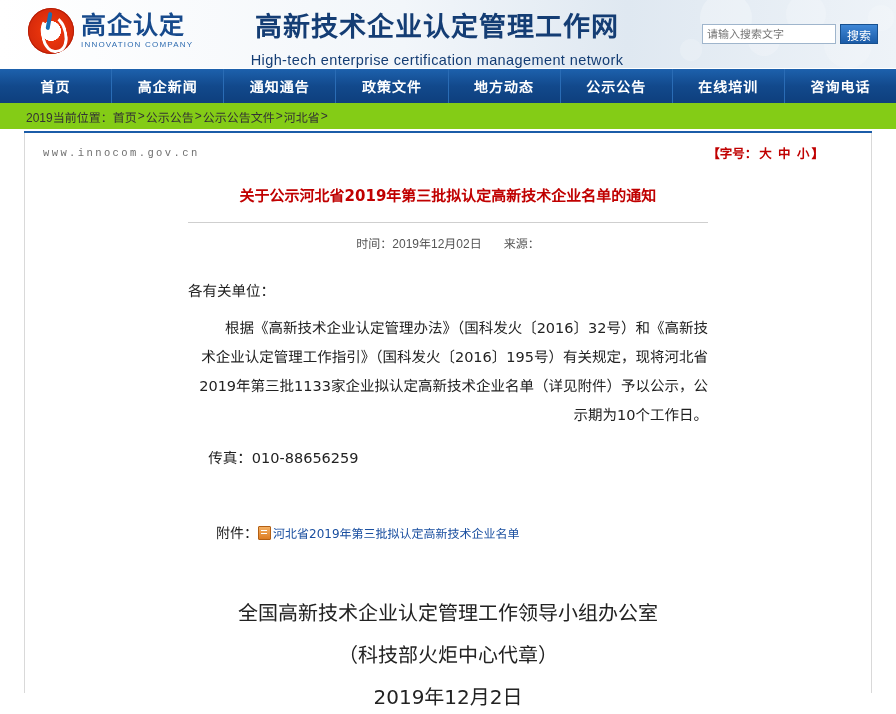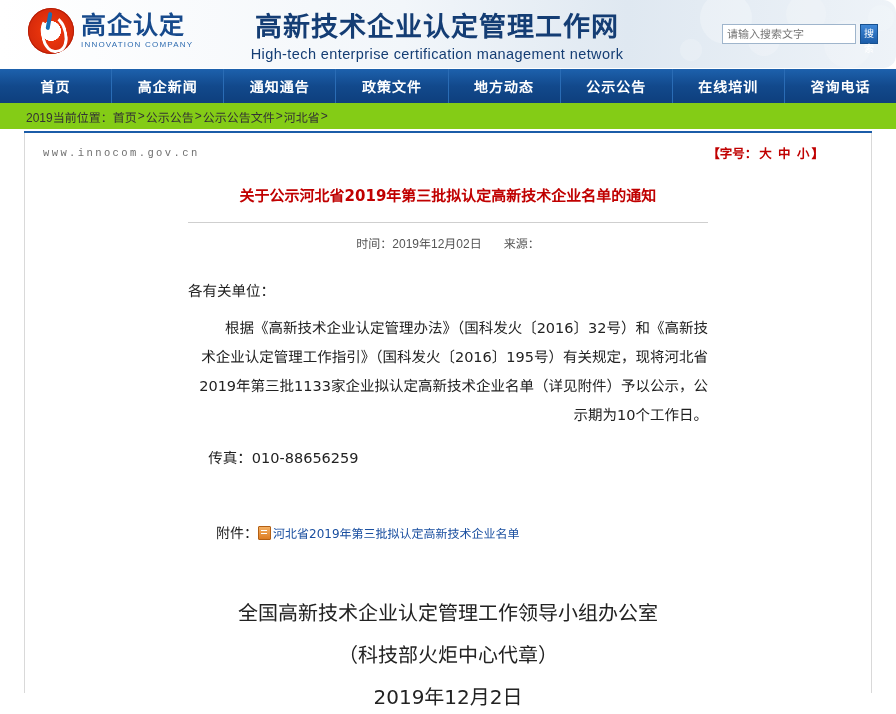--- a/index.html
+++ b/index.html
@@ -23,21 +23,20 @@
     overflow: hidden;
   }
 
   
   .header {
     position: relative;
     height: 68px;
     background: linear-gradient(to right, #ffffff 0%, #f2f6fa 45%, #dfe8f1 70%, #eef3f8 100%);
     border-bottom: 1px solid #ffffff;
     overflow: hidden;
-    border-radius: 13px;
   }
   .header-bubbles {
     position: absolute;
     right: 0; top: 0;
     width: 420px; height: 68px;
     opacity: 0.45;
   }
   .logo {
     position: absolute;
     left: 28px; top: 8px;
@@ -95,21 +94,21 @@
     font-size: 27px;
     font-weight: bold;
     color: #143d74;
     letter-spacing: 1px;
     font-family: "DejaVu Sans", "Liberation Sans", sans-serif;
   }
   .title-en {
     font-size: 14.5px;
     color: #143d74;
     letter-spacing: 0.4px;
-    margin-top: 2px;
+    margin-top: 8px;
     font-family: "Liberation Sans", sans-serif;
   }
   .search-box {
     position: absolute;
     right: 18px; top: 24px;
     display: flex;
     align-items: center;
   }
   .search-input {
     width: 124px;
@@ -117,26 +116,26 @@
     border: 1px solid #9fb5cc;
     background: #ffffff;
     font-size: 11px;
     color: #8a8a8a;
     padding: 0 4px;
     outline: none;
     font-family: "Liberation Sans", sans-serif;
   }
   .search-btn {
     margin-left: 4px;
-    width: 18px;
+    width: 38px;
     height: 20px;
     background: linear-gradient(to bottom, #3f87d6, #1b5ca8);
     border: 1px solid #17508f;
     color: #ffffff;
-    font-size: 10px;
+    font-size: 12px;
     cursor: pointer;
     padding: 0;
     font-family: "DejaVu Sans", sans-serif;
     text-align: center;
   }
 
   
   .nav {
     height: 34px;
     background: linear-gradient(to bottom, #1d61ad 0%, #12498c 50%, #0e3f7d 100%);

